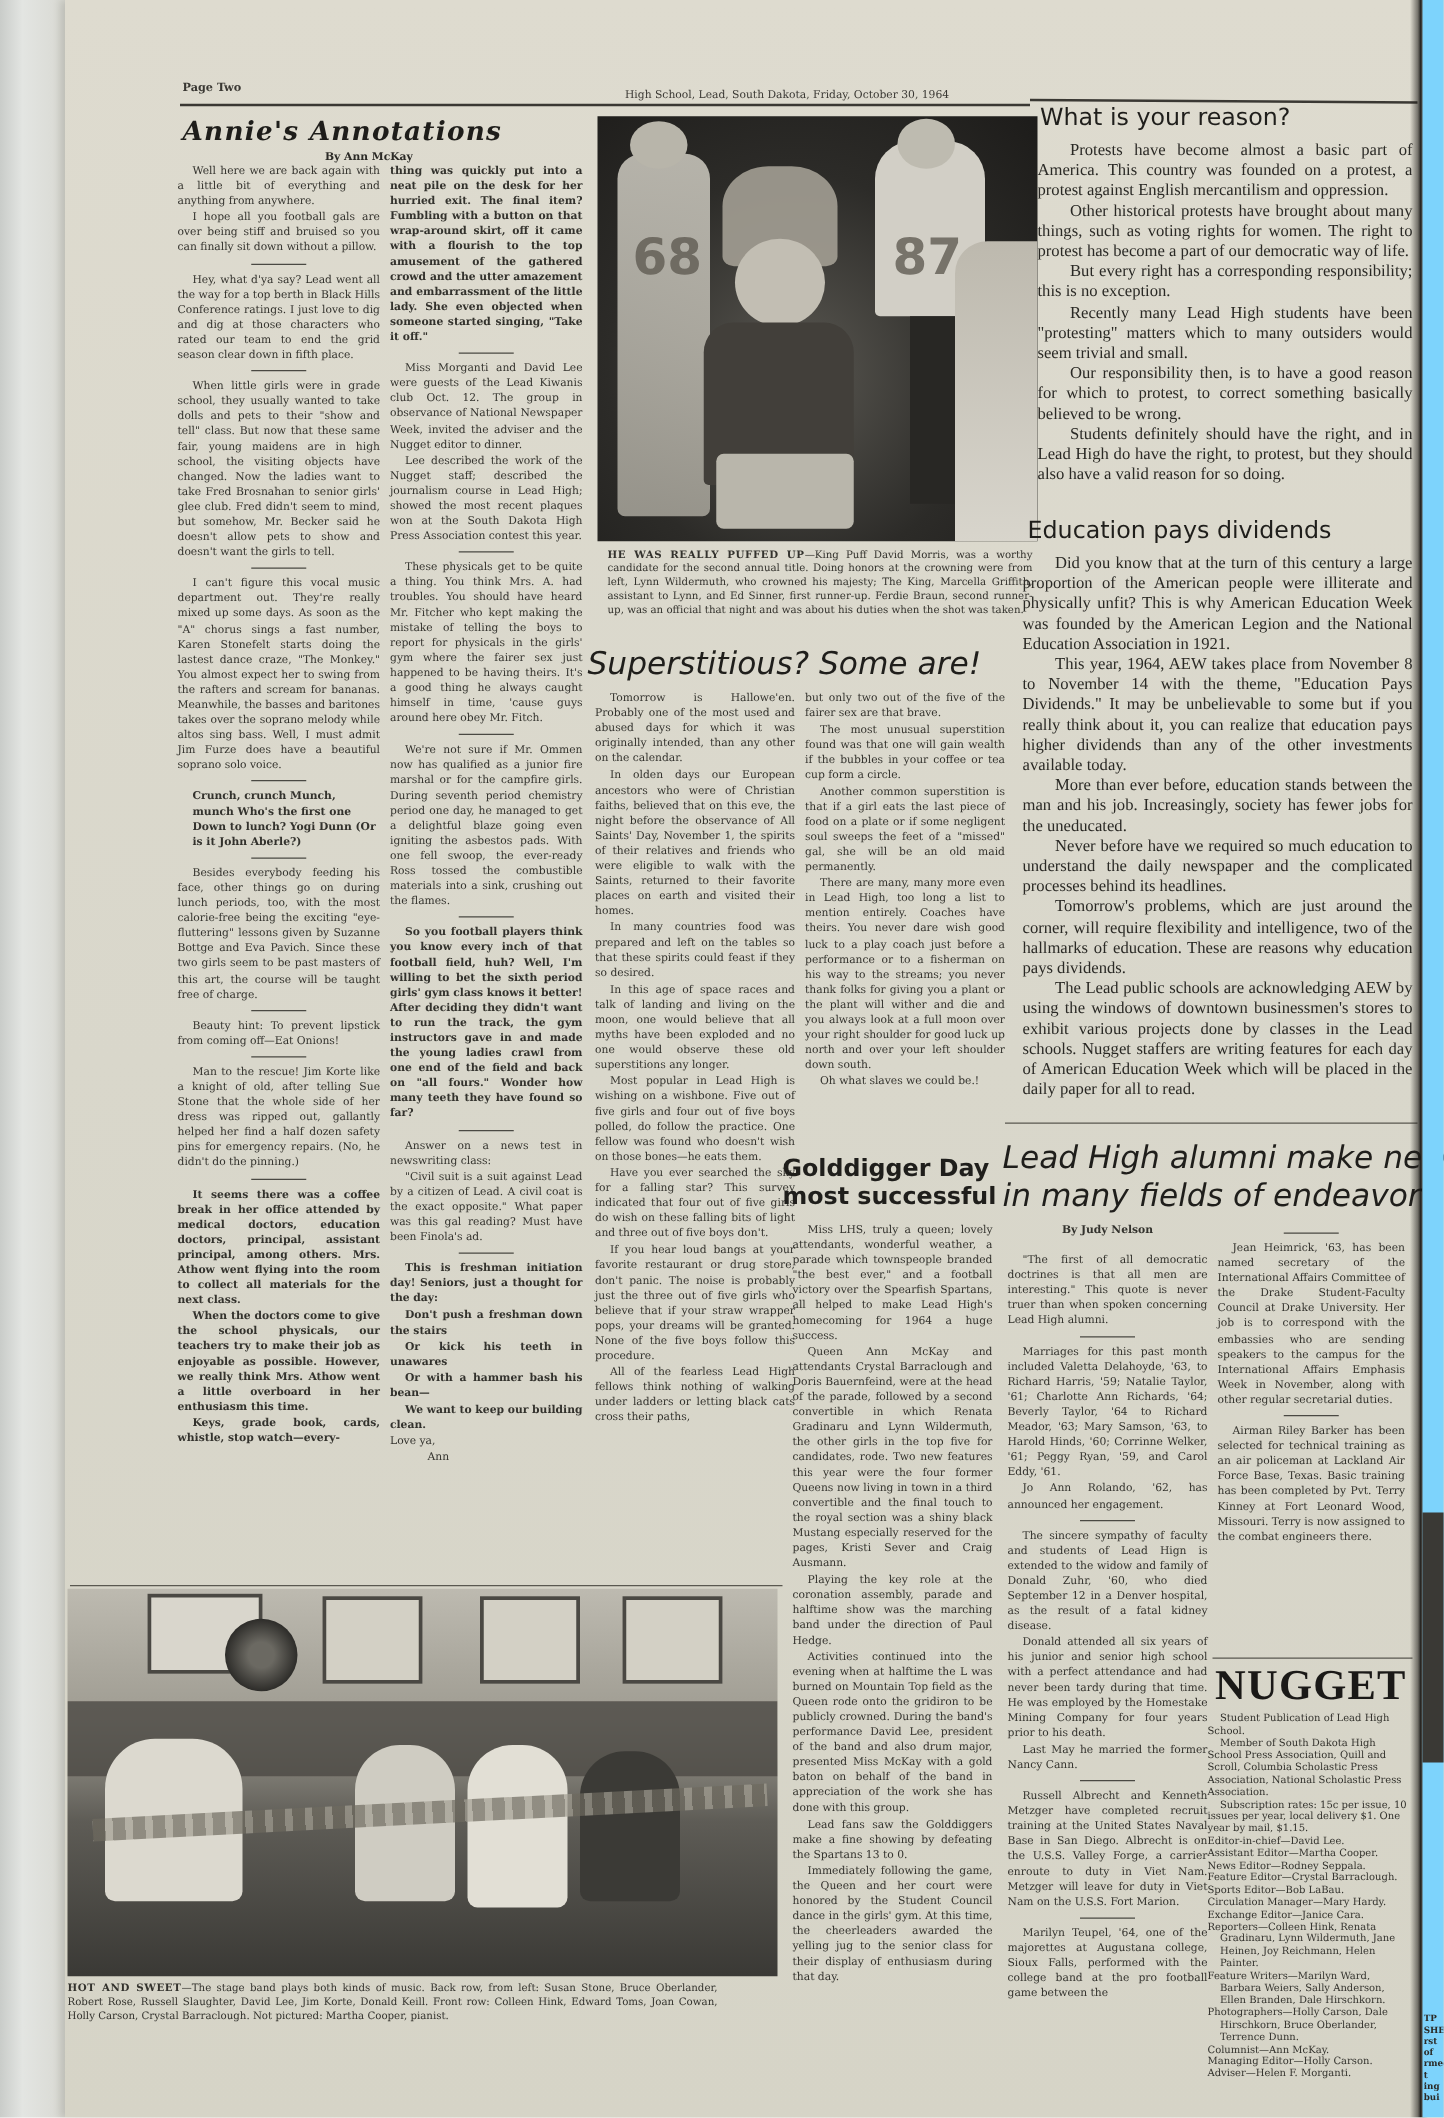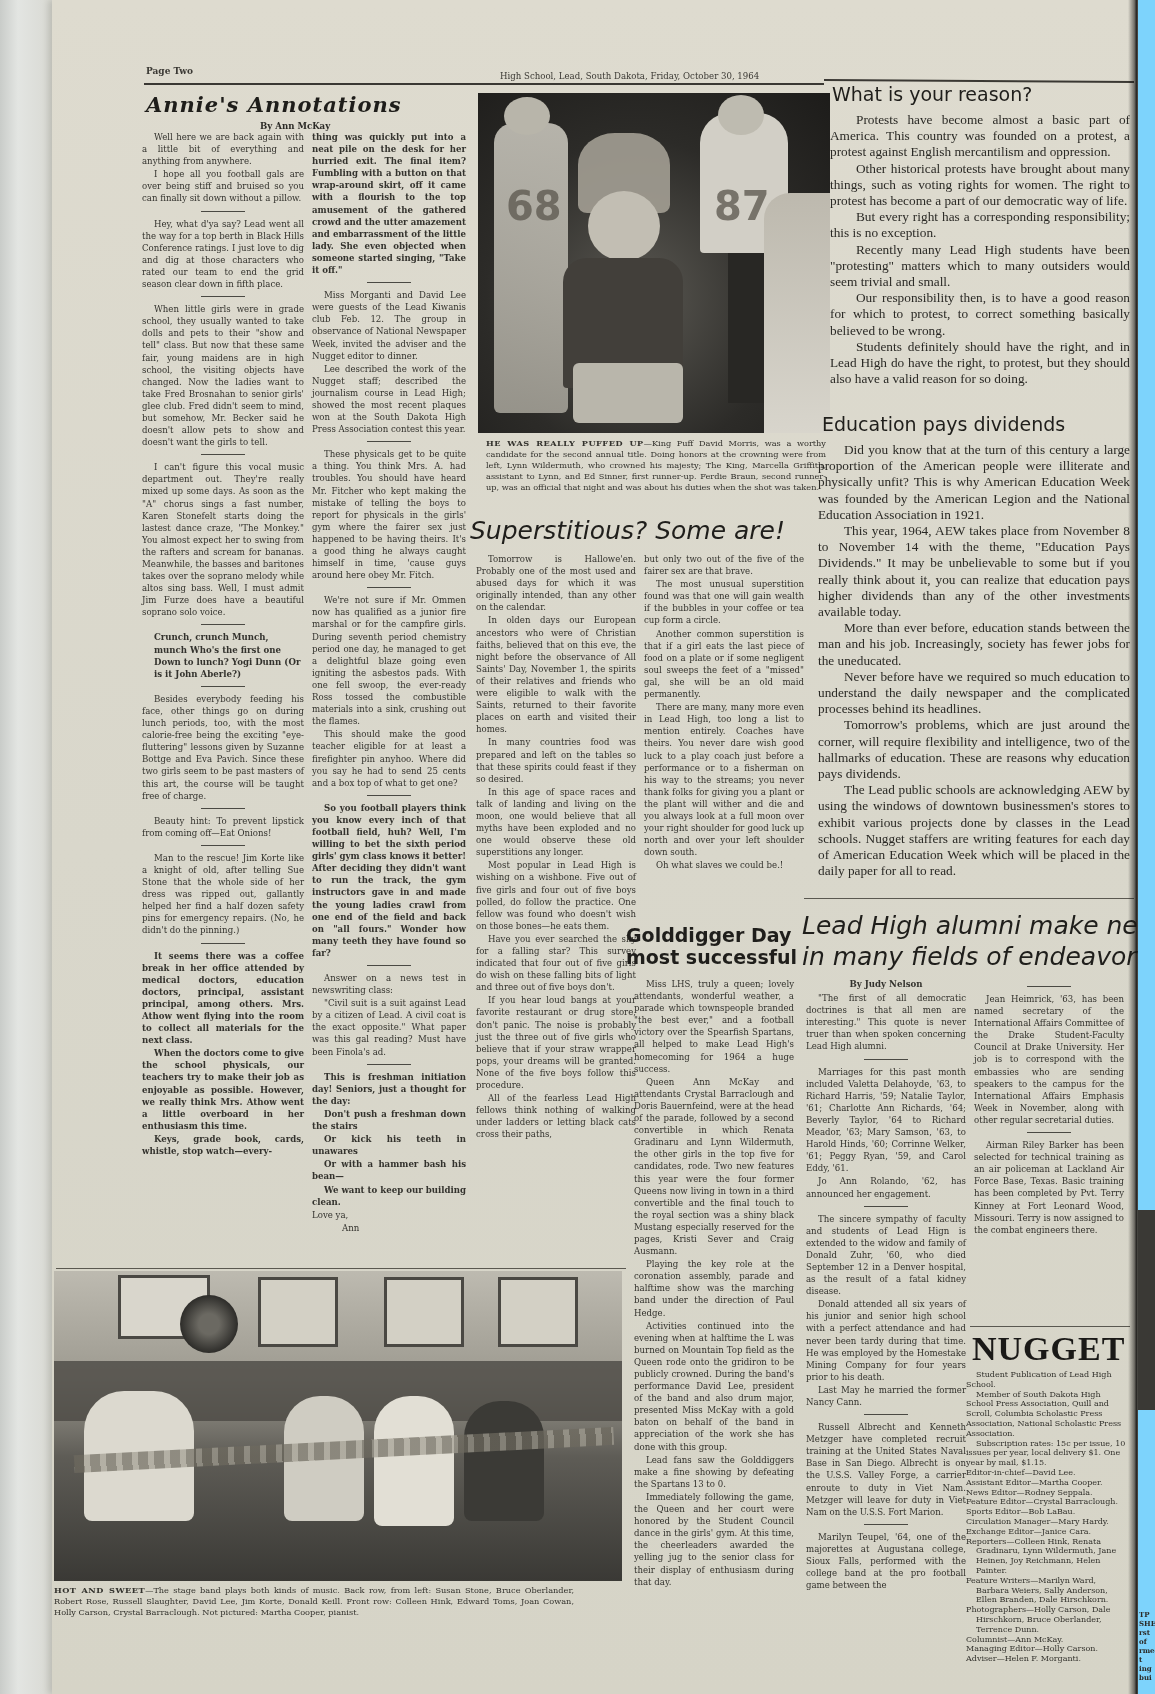--- a/index.html
+++ b/index.html
@@ -18,21 +18,21 @@
   .abs { position: absolute; }
   .folio { font-family: "DejaVu Serif", serif; font-size: 9px; font-weight: bold; color: #3a3833; }
   .rule { position: absolute; height: 2px; background: #3a3833; }
   .thin { position: absolute; height: 1px; background: #5a5850; }
   .col { position: absolute; font-size: 8.6px; line-height: 12.1px; text-align: justify; color: #33322d; }
   .col p { text-indent: 12px; margin-bottom: 1px; }
   .col p.bold { font-weight: bold; }
   .col p.noind { text-indent: 0; }
   .col .sep { width: 44px; height: 1px; background: #4a4943; margin: 6px auto 6px; }
   .col .sig { text-align: left; text-indent: 0; }
-  .col .byline { text-align: center; font-weight: bold; text-indent: 0; margin-bottom: 2px; }
+  .col .byline { text-align: center; font-weight: bold; text-indent: 0; margin-bottom: 12px; }
   .h-annie { font-family: "DejaVu Serif", serif; font-weight: bold; font-style: italic; font-size: 21px; letter-spacing: 1px; color: #1e1d1a; }
   .h-sans { font-family: "DejaVu Sans", sans-serif; color: #1f1e1b; }
   .caption { position: absolute; font-size: 8.2px; line-height: 11px; color: #33322d; text-align: justify; }
   .caption b { letter-spacing: 0.5px; }
   .photo { position: absolute; background: #2e2d2a; overflow: hidden; }
   .editorial { position: absolute; font-family: "Liberation Serif", serif; font-size: 13.3px; line-height: 16.2px; color: #2a2925; text-align: justify; }
   .editorial p { text-indent: 26px; }
   .masthead { font-family: "Liberation Serif", serif; font-weight: bold; font-size: 34px; letter-spacing: 1px; color: #1a1917; }
   .staff { position: absolute; font-size: 8px; line-height: 9.8px; color: #33322d; }
   .staff p { text-indent: 10px; }
@@ -73,27 +73,26 @@
   <p>Man to the rescue! Jim Korte like a knight of old, after telling Sue Stone that the whole side of her dress was ripped out, gallantly helped her find a half dozen safety pins for emergency repairs. (No, he didn't do the pinning.)</p>
   <div class="sep"></div>
   <p class="bold">It seems there was a coffee break in her office attended by medical doctors, education doctors, principal, assistant principal, among others. Mrs. Athow went flying into the room to collect all materials for the next class.</p>
   <p class="bold">When the doctors come to give the school physicals, our teachers try to make their job as enjoyable as possible. However, we really think Mrs. Athow went a little overboard in her enthusiasm this time.</p>
   <p class="bold">Keys, grade book, cards, whistle, stop watch—every-</p>
 </div>
 
 <div class="col" style="left:312px;top:131px;width:154px;">
   <p class="bold noind">thing was quickly put into a neat pile on the desk for her hurried exit. The final item? Fumbling with a button on that wrap-around skirt, off it came with a flourish to the top amusement of the gathered crowd and the utter amazement and embarrassment of the little lady. She even objected when someone started singing, "Take it off."</p>
   <div class="sep"></div>
-  <p>Miss Morganti and David Lee were guests of the Lead Kiwanis club Feb. 12. The group in observance of National Newspaper Week, invited the adviser and the Nugget editor to dinner.</p>
+  <p>Miss Morganti and David Lee were guests of the Lead Kiwanis club Oct. 12. The group in observance of National Newspaper Week, invited the adviser and the Nugget editor to dinner.</p>
   <p>Lee described the work of the Nugget staff; described the journalism course in Lead High; showed the most recent plaques won at the South Dakota High Press Association contest this year.</p>
   <div class="sep"></div>
   <p>These physicals get to be quite a thing. You think Mrs. A. had troubles. You should have heard Mr. Fitcher who kept making the mistake of telling the boys to report for physicals in the girls' gym where the fairer sex just happened to be having theirs. It's a good thing he always caught himself in time, 'cause guys around here obey Mr. Fitch.</p>
   <div class="sep"></div>
   <p>We're not sure if Mr. Ommen now has qualified as a junior fire marshal or for the campfire girls. During seventh period chemistry period one day, he managed to get a delightful blaze going even igniting the asbestos pads. With one fell swoop, the ever-ready Ross tossed the combustible materials into a sink, crushing out the flames.</p>
-  <p>This should make the good teacher eligible for at least a firefighter pin anyhoo. Where did you say he had to send 25 cents and a box top of what to get one?</p>
   <div class="sep"></div>
   <p class="bold">So you football players think you know every inch of that football field, huh? Well, I'm willing to bet the sixth period girls' gym class knows it better! After deciding they didn't want to run the track, the gym instructors gave in and made the young ladies crawl from one end of the field and back on "all fours." Wonder how many teeth they have found so far?</p>
   <div class="sep"></div>
   <p>Answer on a news test in newswriting class:</p>
   <p>"Civil suit is a suit against Lead by a citizen of Lead. A civil coat is the exact opposite." What paper was this gal reading? Must have been Finola's ad.</p>
   <div class="sep"></div>
   <p class="bold">This is freshman initiation day! Seniors, just a thought for the day:</p>
   <p class="bold">Don't push a freshman down the stairs</p>
   <p class="bold">Or kick his teeth in unawares</p>
   <p class="bold">Or with a hammer bash his bean—</p>

